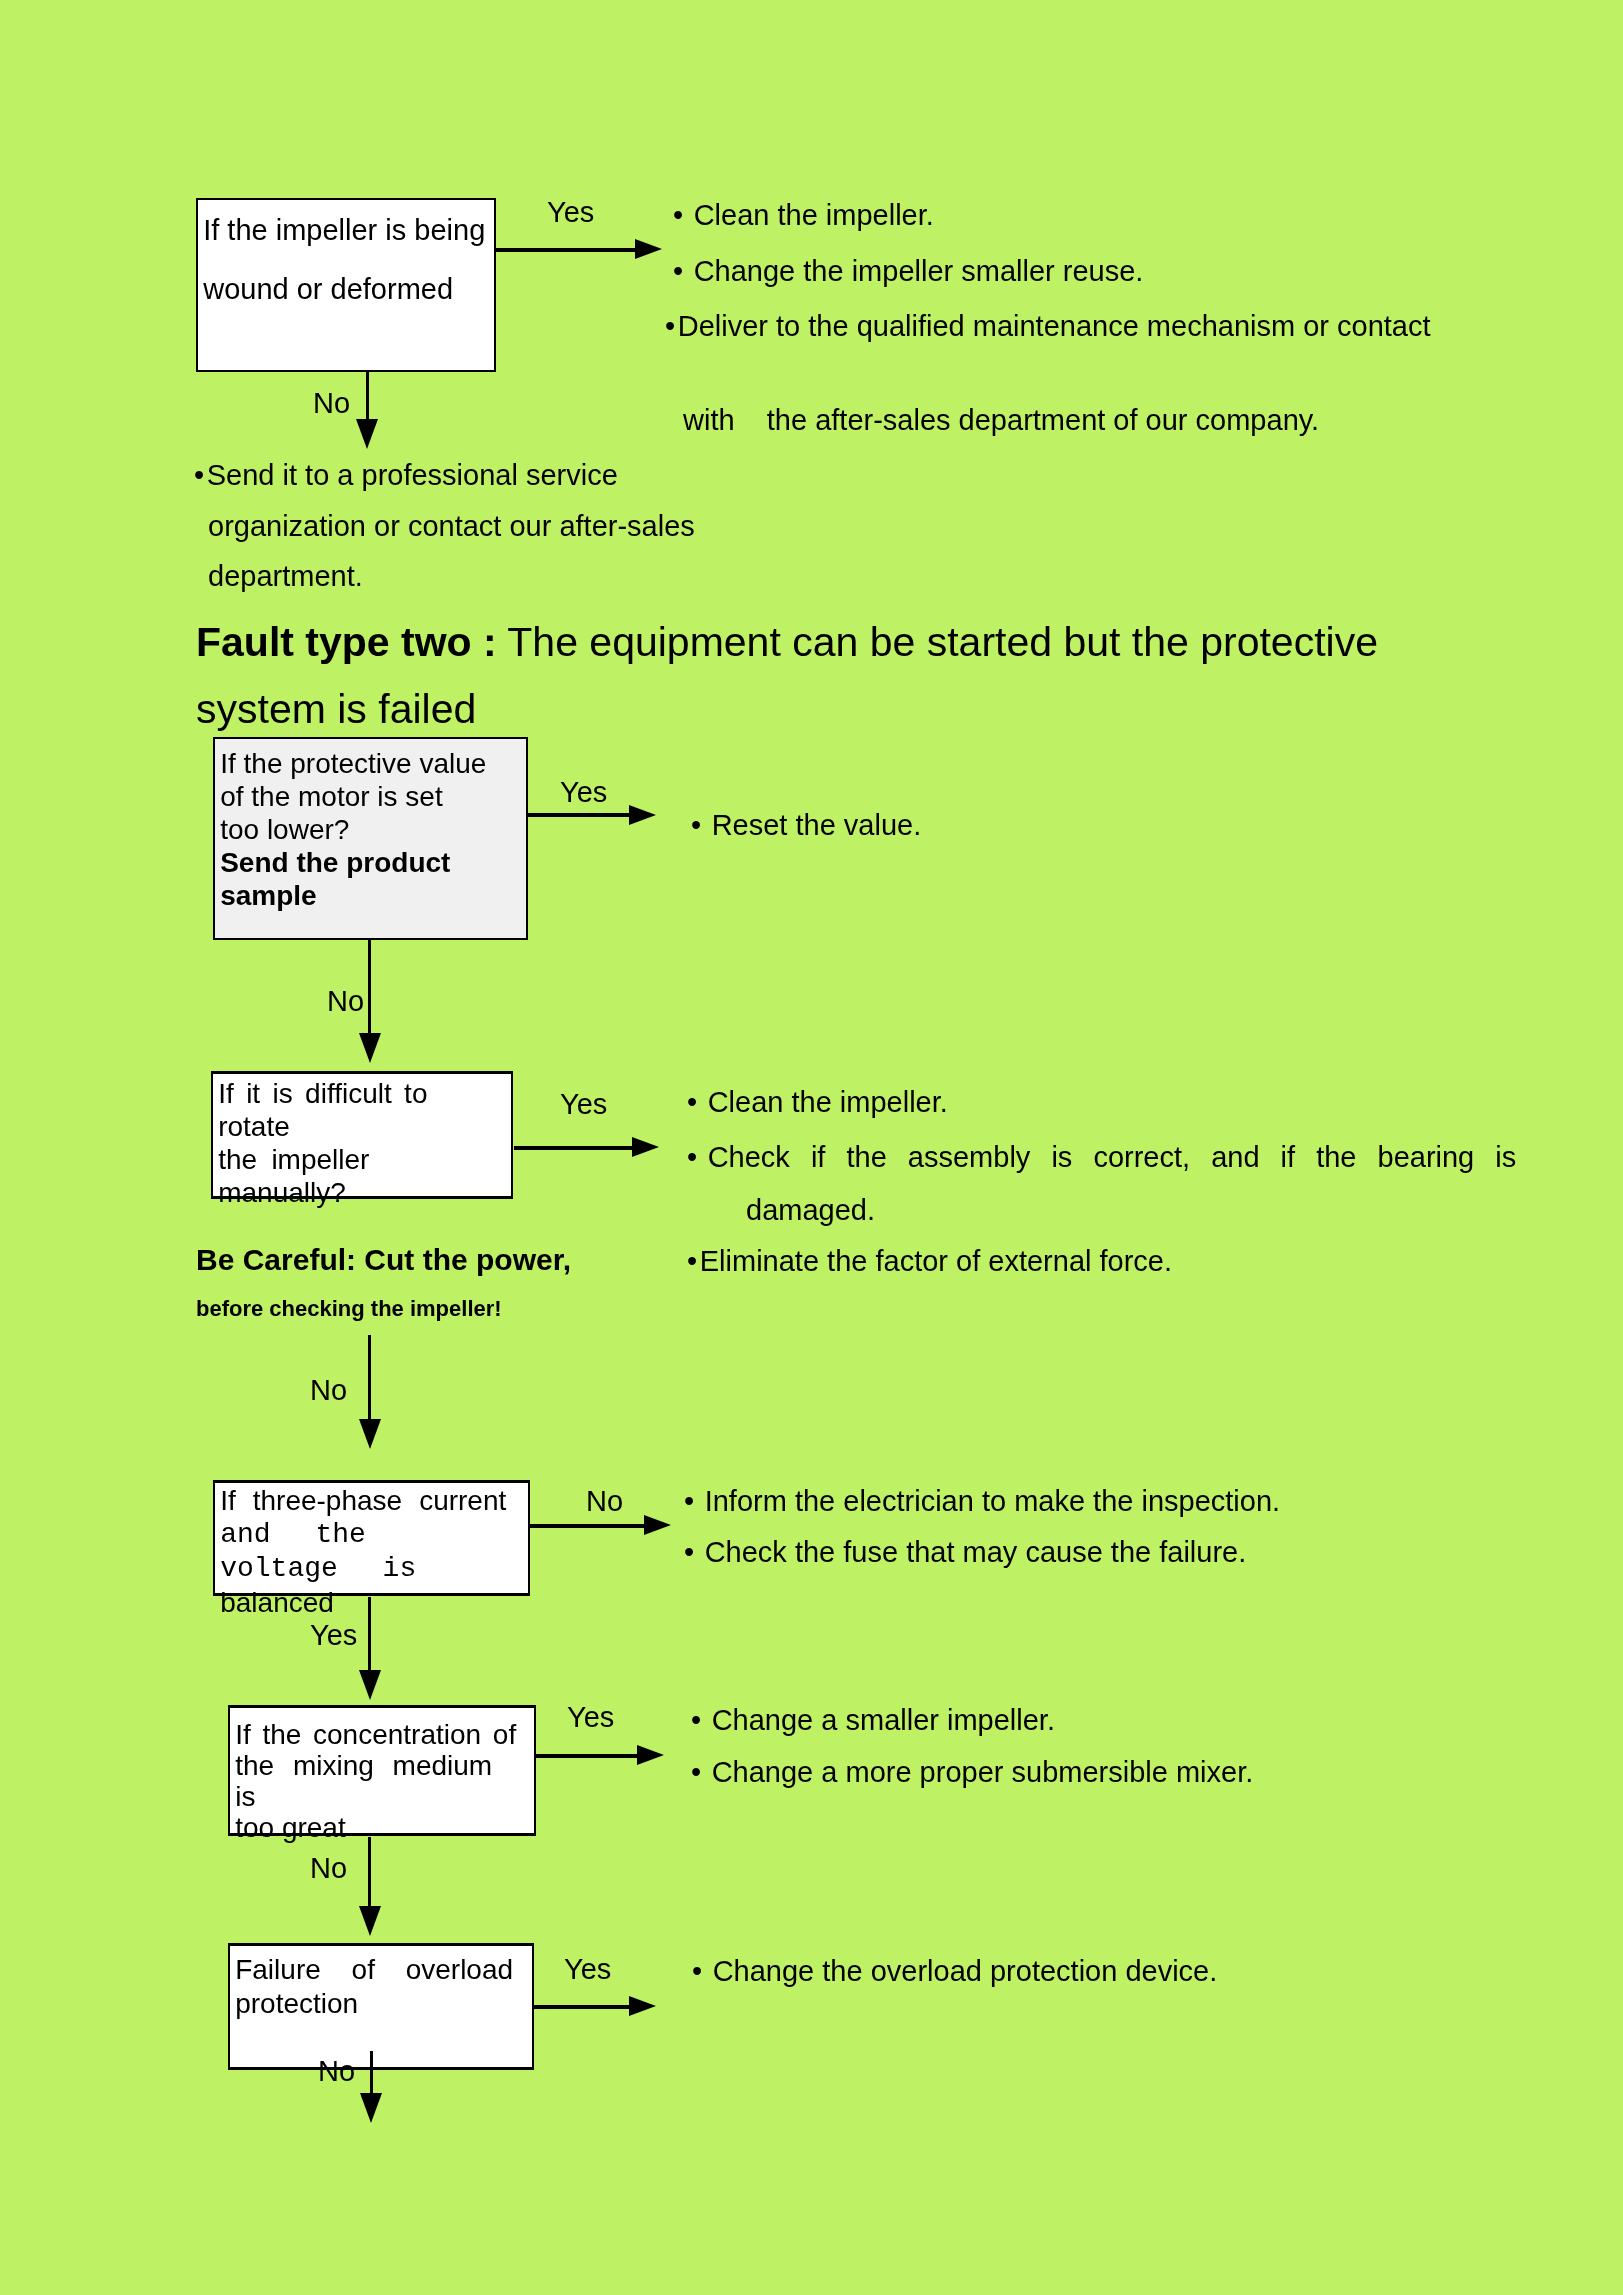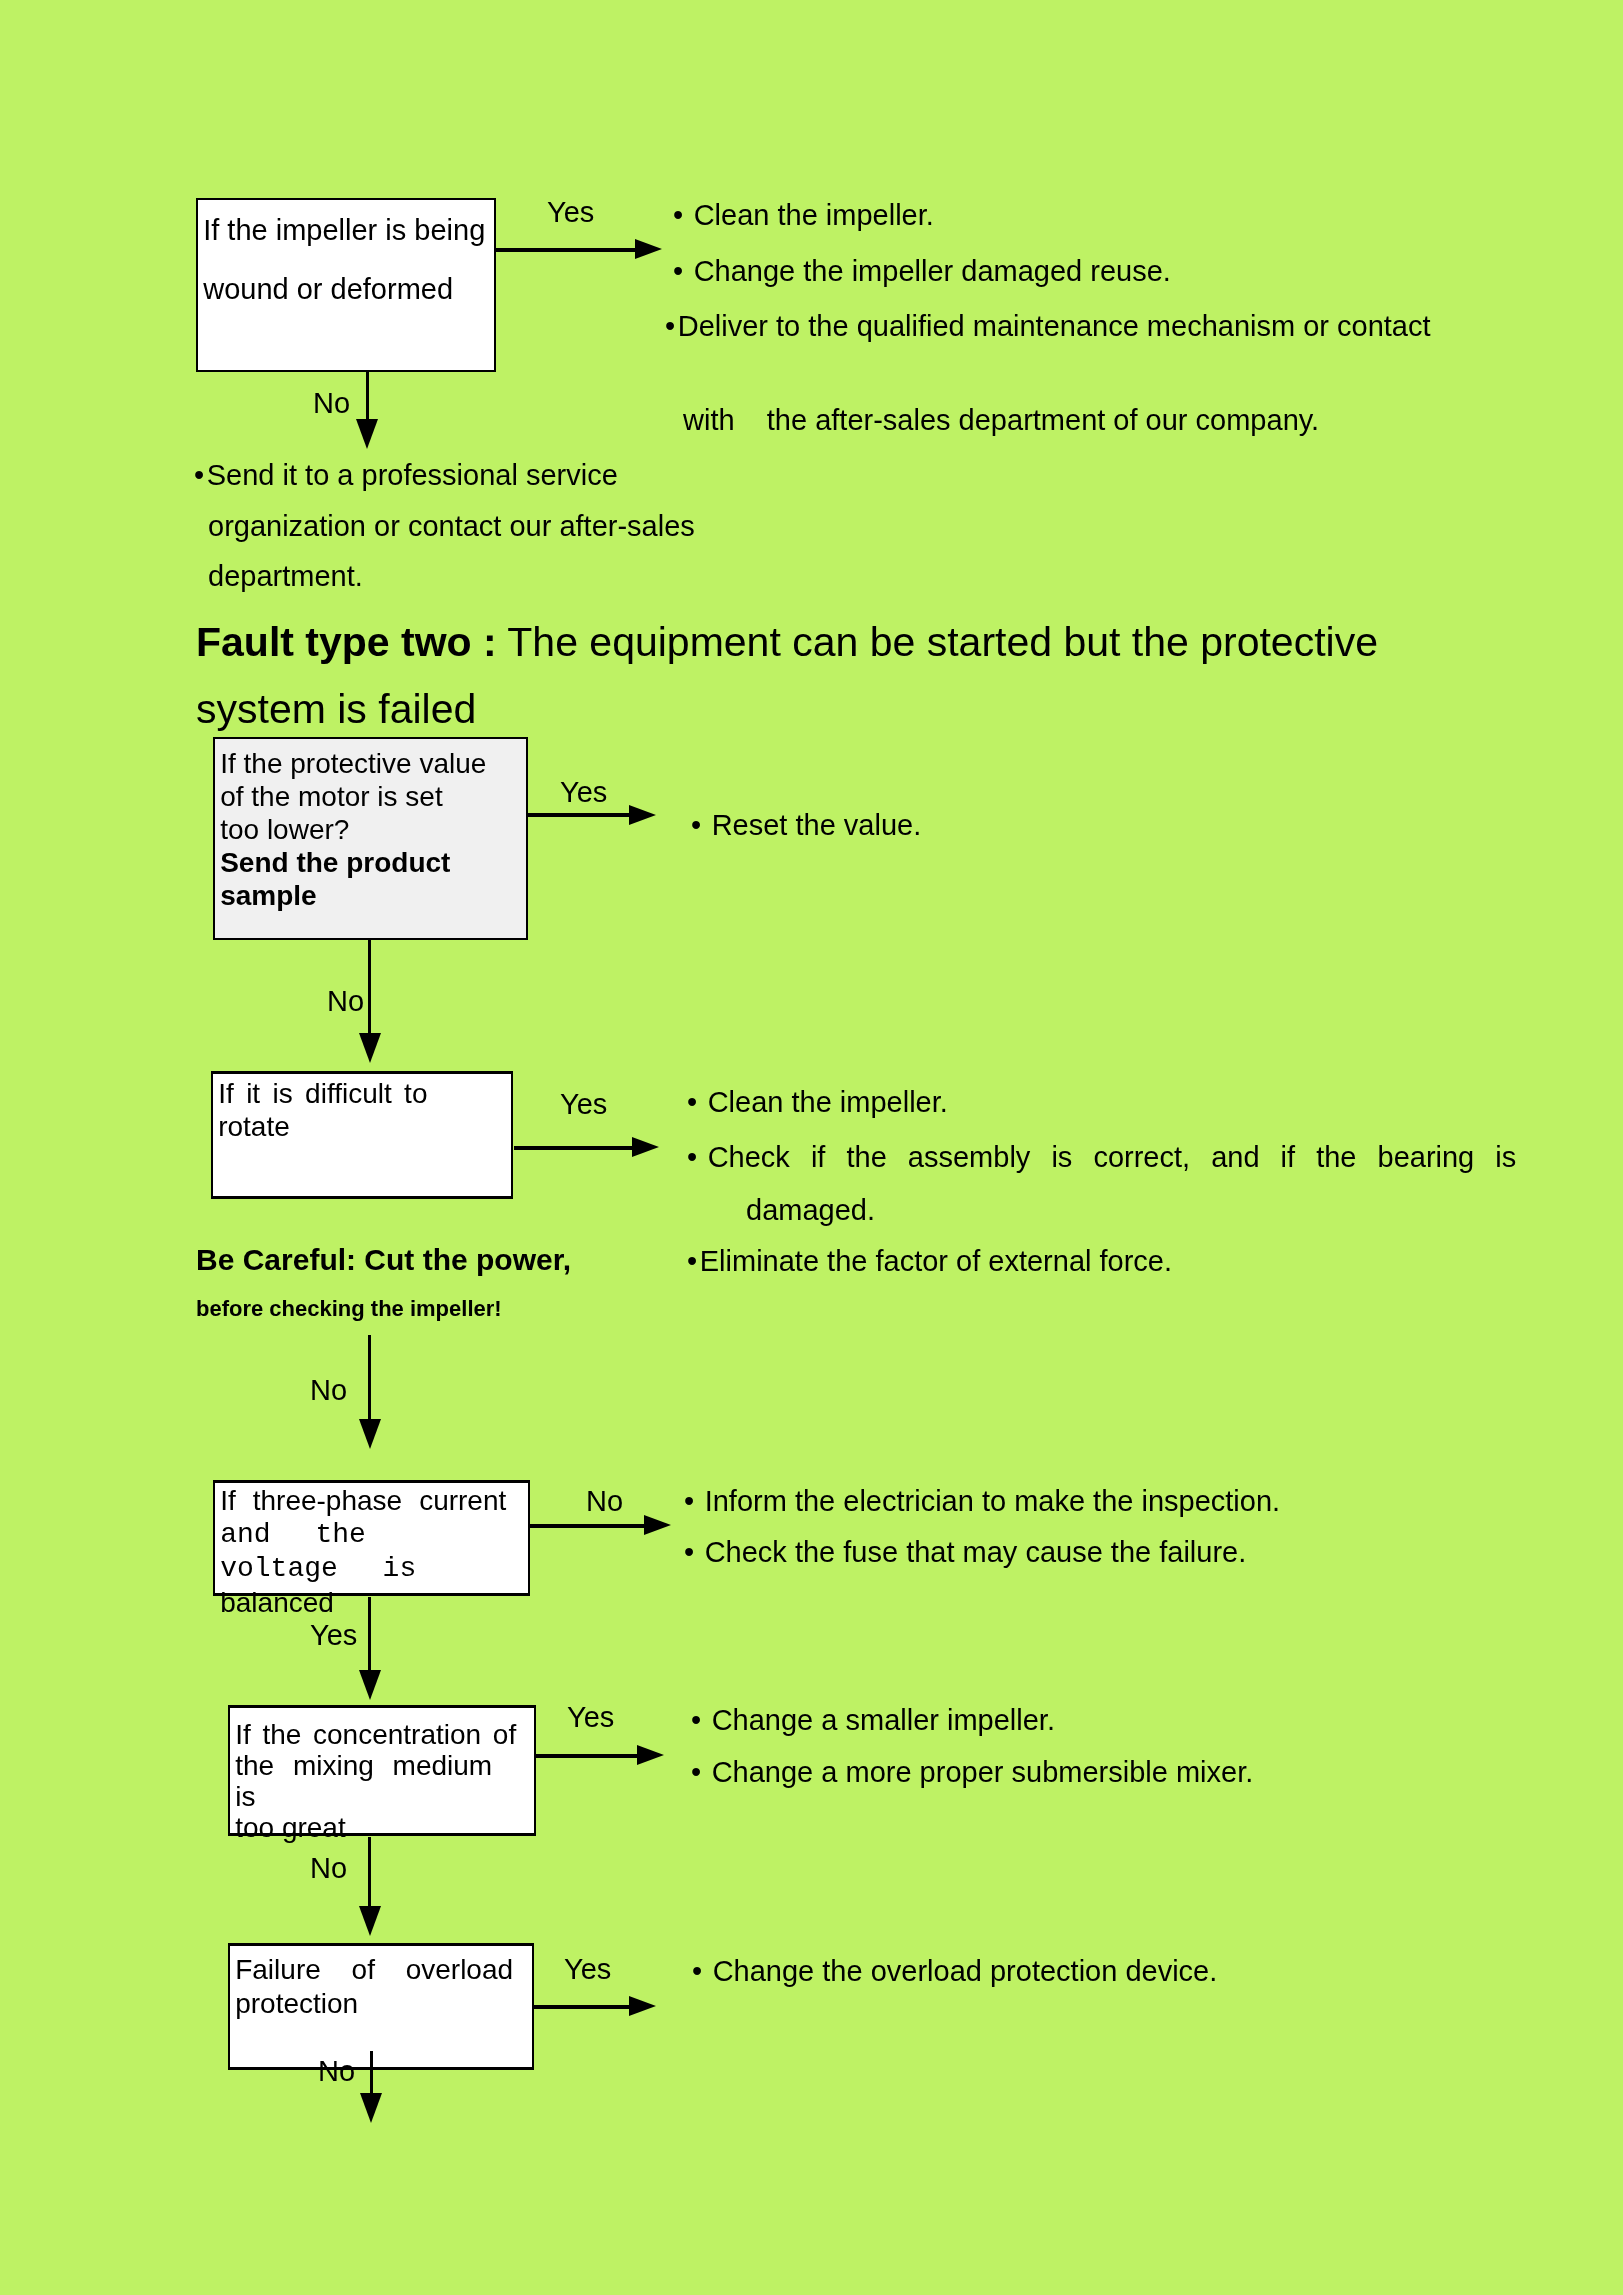--- a/index.html
+++ b/index.html
@@ -36,21 +36,21 @@
       <div>If the impeller is being</div>
       <div>wound or deformed</div>
     </div>
   </div>
 
   <div class="txt" style="left:547px;top:196px;">Yes</div>
   <div class="hline" style="left:496px;top:248px;width:140px;"></div>
   <div class="hhead" style="left:635px;top:239px;"></div>
 
   <div class="li" style="left:673px;top:199px;"><span class="dot">•</span><span>Clean the impeller.</span></div>
-  <div class="li" style="left:673px;top:255px;"><span class="dot">•</span><span>Change the impeller damaged reuse.</span></div>
+  <div class="li" style="left:673px;top:255px;"><span class="dot">•</span><span>Change the impeller smaller reuse.</span></div>
   <div class="li" style="left:665px;top:310px;"><span class="dot-tight">•</span><span>Deliver to the qualified maintenance mechanism or contact</span></div>
   <div class="li" style="left:683px;top:364px;margin-top:40px;"><span>with    the after-sales department of our company.</span></div>
 
   <div class="txt" style="left:313px;top:387px;">No</div>
   <div class="vline" style="left:366px;top:372px;height:49px;"></div>
   <div class="vhead" style="left:356px;top:419px;"></div>
 
   <div class="li" style="left:194px;top:459px;"><span class="dot-tight">•</span><span>Send it to a professional service</span></div>
   <div class="li" style="left:208px;top:510px;"><span>organization or contact our after-sales</span></div>
   <div class="li" style="left:208px;top:560px;"><span>department.</span></div>
@@ -73,20 +73,21 @@
   <div class="hhead" style="left:629px;top:805px;"></div>
   <div class="li" style="left:691px;top:809px;"><span class="dot">•</span><span>Reset the value.</span></div>
 
   <div class="txt" style="left:327px;top:985px;">No</div>
   <div class="vline" style="left:368px;top:940px;height:94px;"></div>
   <div class="vhead" style="left:359px;top:1033px;"></div>
 
   <div class="box box-tb" style="left:211px;top:1071px;width:302px;height:128px;">
     <div class="boxtext" style="padding-top:2.6px;line-height:33px;">
       <div style="word-spacing:4.6px;">If it is difficult to rotate</div>
+      <div style="word-spacing:6.5px;">the impeller manually?</div>
     </div>
   </div>
 
   <div class="txt" style="left:560px;top:1088px;">Yes</div>
   <div class="hline" style="left:514px;top:1146px;width:119px;"></div>
   <div class="hhead" style="left:632px;top:1137px;"></div>
 
   <div class="li" style="left:687px;top:1086px;"><span class="dot">•</span><span>Clean the impeller.</span></div>
   <div class="li" style="left:687px;top:1141px;word-spacing:13px;"><span class="dot">•</span><span>Check if the assembly is correct, and if the bearing is</span></div>
   <div class="li" style="left:746px;top:1194px;"><span>damaged.</span></div>

